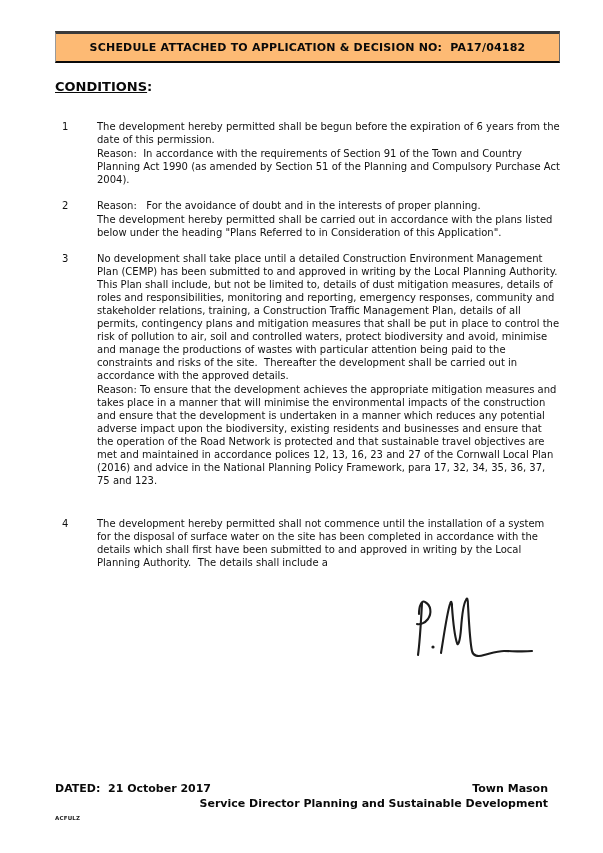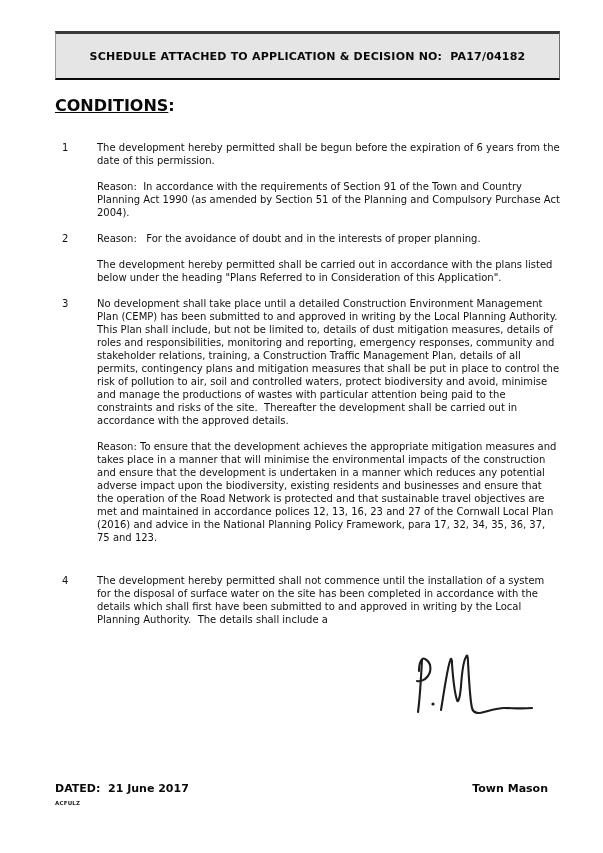--- a/index.html
+++ b/index.html
@@ -15,61 +15,61 @@
     overflow: hidden;
   }
   .content {
     position: absolute;
     left: 55px;
     right: 43px;
     top: 0;
   }
   .header-box {
     margin-top: 31px;
-    background: #e5e5e5;
+    background: #fdba74;
     border-top: 3px solid #3a3a3a;
     border-bottom: 2px solid #0a0a0a;
     border-left: 1px solid #9a9a9a;
     border-right: 1px solid #6a6a6a;
-    height: 49px;
+    height: 32px;
     display: flex;
     align-items: center;
     justify-content: center;
     text-align: right;
   }
   .header-box .title {
     font-size: 11px;
     font-weight: 700;
     letter-spacing: 0.2px;
     white-space: pre-wrap;
     color: #0a0a0a;
   }
   .conditions-heading {
     margin-top: 16px;
-    font-size: 16px;
+    font-size: 13px;
     font-weight: 700;
     color: #0a0a0a;
   }
   .conditions-heading .underlined { text-decoration: underline; }
   .condition {
     display: flex;
     margin-top: 26px;
     font-size: 10px;
     line-height: 13px;
   }
   .condition + .condition { margin-top: 13px; }
   .condition.extra-gap { margin-top: 30px; }
   .condition .num {
     width: 42px;
     flex: 0 0 42px;
     padding-left: 7px;
   }
   .condition .cond-body { flex: 1; }
   .condition .cond-body p { white-space: pre-wrap; }
-  .condition .cond-body p + p { margin-top: 13px; }
+  .condition .cond-body p + p { margin-top: 1px; }
   .signature-wrap {
     margin-top: 24px;
     display: flex;
     justify-content: flex-end;
     padding-right: 22px;
   }
   .footer {
     position: absolute;
     left: 55px;
     right: 43px;
@@ -150,18 +150,19 @@
           <path d="M35,60 C38,42 41,20 44,11 C45,7 46,9 46,14 C47,28 49,44 51,50 C52,54 54,48 55,36 C56,22 58,10 60,7 C61,4 62,6 62,12 C63,30 64,50 66,58 C67,63 72,64 78,62 C86,60 92,58 98,58 C106,58 116,59 126,58"></path>
         </g>
         <circle cx="27" cy="54" r="1.6" fill="#1c1c1c"></circle>
       </svg>
     </div>
 
   </div>
 
   <div class="footer">
     <div class="row1">
-      <span class="dated">DATED:  21 June 2017</span>
+      <span class="dated">DATED:  21 October 2017</span>
       <span>Town Mason</span>
     </div>
+    <div class="row2">Service Director Planning and Sustainable Development</div>
     <div class="code">ACFULZ</div>
   </div>
 </div>
 
 </body></html>

